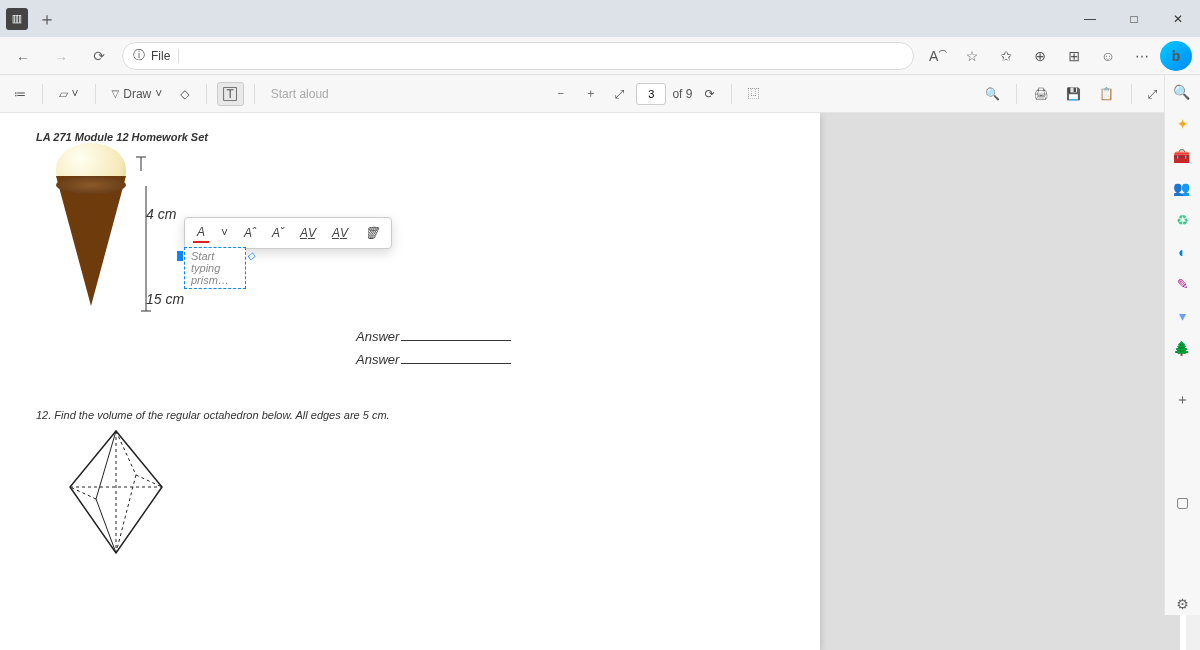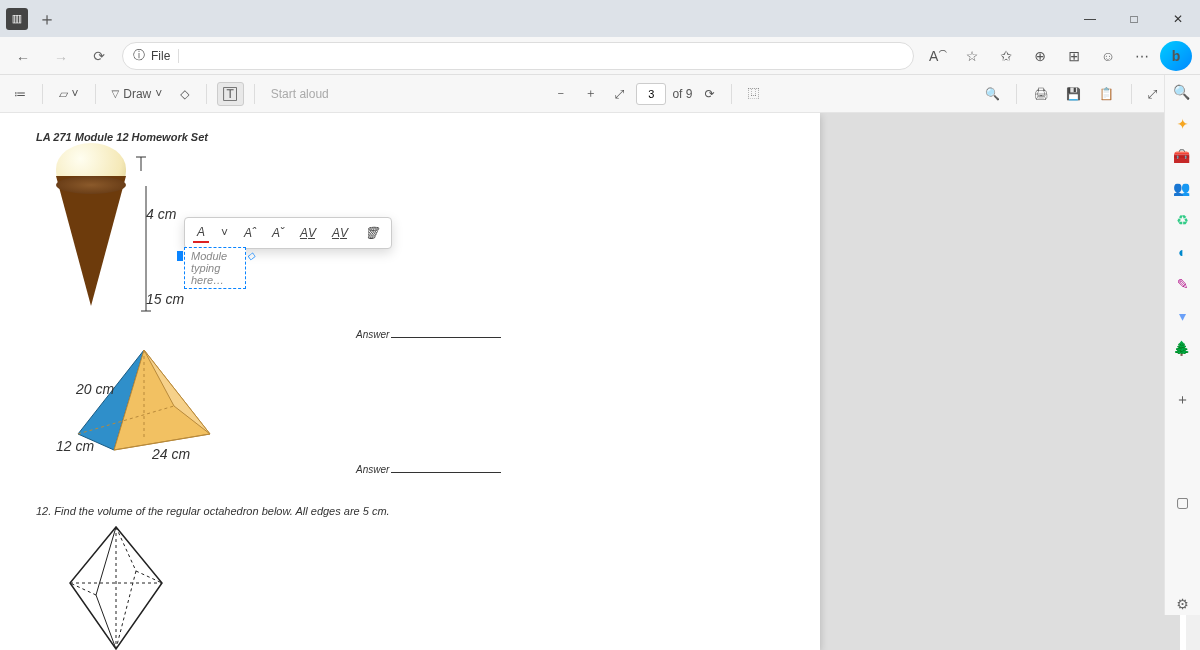--- a/index.html
+++ b/index.html
@@ -31,21 +31,21 @@
 .tbtn { padding:4px 6px; display:flex; align-items:center; gap:4px; border-radius:3px; }
 .draw::before { content:"▽"; font-size:10px; }
 .pageinp { width:30px; height:22px; border:1px solid #ccc; border-radius:3px; text-align:center; font-size:11px; }
 .pdfbar .spacer { flex:1; }
 
 
 .main { position:absolute; top:113px; left:0; right:20px; bottom:0; background:#dedede; display:flex; justify-content:flex-start; overflow:hidden;font-style:italic; }
 .page { width:820px; background:#fff; box-shadow:0 2px 8px rgba(0,0,0,.2); padding:18px 36px; font-size:12px; color:#333; position:relative; }
 .page h4 { font-size:11px; font-weight:600; margin-bottom:6px; }
 .prob { font-size:11px; margin:8px 0 6px; }
-.answer { font-size:10px; margin-left:320px;margin-top:8px; }
+.answer { font-size:13px; margin-left:320px;margin-top:8px; }
 .answer::after { content:""; display:inline-block; border-bottom:1px solid #333; width:110px; margin-left:2px; }
 
 
 .fig1 { position:relative; width:200px; height:170px; margin:8px 0 8px 10px; }
 .cone { position:absolute; left:10px; top:25px; width:0; height:0; border-left:35px solid transparent; border-right:35px solid transparent; border-top:130px solid #6d3b0c; filter:brightness(1) drop-shadow(2px 0 0 #4a2708 inset); }
 .cone::after{content:"";position:absolute;left:-35px;top:-130px;width:70px;height:18px;background:radial-gradient(ellipse at center,#8b5a2b,#5d3310);border-radius:50%;}
 .scoop { position:absolute; left:10px; top:-8px; width:70px; height:52px; background:radial-gradient(circle at 35% 30%,#fffef0,#f5e9b8 70%,#d6c98a); border-radius:50% 50% 45% 45%; }
 .dim { position:absolute; font-size:14px; color:#333; }
 
 .fig2 { position:relative; width:180px; height:110px; margin:6px 0 6px 20px; }
@@ -163,40 +163,27 @@
 
       <div class="txttool">
         <span class="b" style="border-bottom:2px solid #d22">A</span>
         <span class="b">˅</span>
         <span class="b">Aˆ</span>
         <span class="b">Aˇ</span>
         <span class="b">A̲V̲</span>
         <span class="b">A̲V̲</span>
         <span class="b">🗑</span>
       </div>
-      <div class="typebox">Module typing here…</div>
+      <div class="typebox">Start typing prism…</div>
     </div>
     <div class="answer">Answer</div>
 
-    <div class="fig2">
-      <svg width="180" height="110">
-        <polygon points="88,4 22,88 58,104" fill="#2f8fca" stroke="#1a5a82"></polygon>
-        <polygon points="88,4 58,104 154,88" fill="#f2c162" stroke="#b8893a"></polygon>
-        <polygon points="88,4 154,88 118,60" fill="#f6d18a" stroke="#b8893a"></polygon>
-        <line x1="88" y1="4" x2="88" y2="92" stroke="#b8893a" stroke-dasharray="3 3"></line>
-        <line x1="22" y1="88" x2="118" y2="60" stroke="#b8893a" stroke-dasharray="3 3"></line>
-        <line x1="58" y1="104" x2="154" y2="88" stroke="#b8893a"></line>
-      </svg>
-      <span class="dim" style="left:20px;top:35px">20 cm</span>
-      <span class="dim" style="left:0px;top:92px">12 cm</span>
-      <span class="dim" style="left:96px;top:100px">24 cm</span>
-    </div>
     <div class="answer">Answer</div>
 
-    <div class="prob" style="margin-top:30px">12. Find the volume of the regular octahedron below. All edges are 5 cm.</div>
+    <div class="prob" style="margin-top:42px">12. Find the volume of the regular octahedron below. All edges are 5 cm.</div>
     <div class="fig3">
       <svg width="120" height="130">
         <polygon points="60,4 14,60 60,126 106,60" fill="none" stroke="#222" stroke-width="1.5"></polygon>
         <line x1="14" y1="60" x2="106" y2="60" stroke="#222" stroke-dasharray="3 3"></line>
         <line x1="60" y1="4" x2="60" y2="126" stroke="#222" stroke-dasharray="3 3"></line>
         <line x1="60" y1="4" x2="40" y2="72" stroke="#222"></line>
         <line x1="40" y1="72" x2="60" y2="126" stroke="#222"></line>
         <line x1="40" y1="72" x2="14" y2="60" stroke="#222" stroke-dasharray="3 3"></line>
         <line x1="60" y1="4" x2="80" y2="48" stroke="#222" stroke-dasharray="3 3"></line>
         <line x1="80" y1="48" x2="106" y2="60" stroke="#222" stroke-dasharray="3 3"></line>

